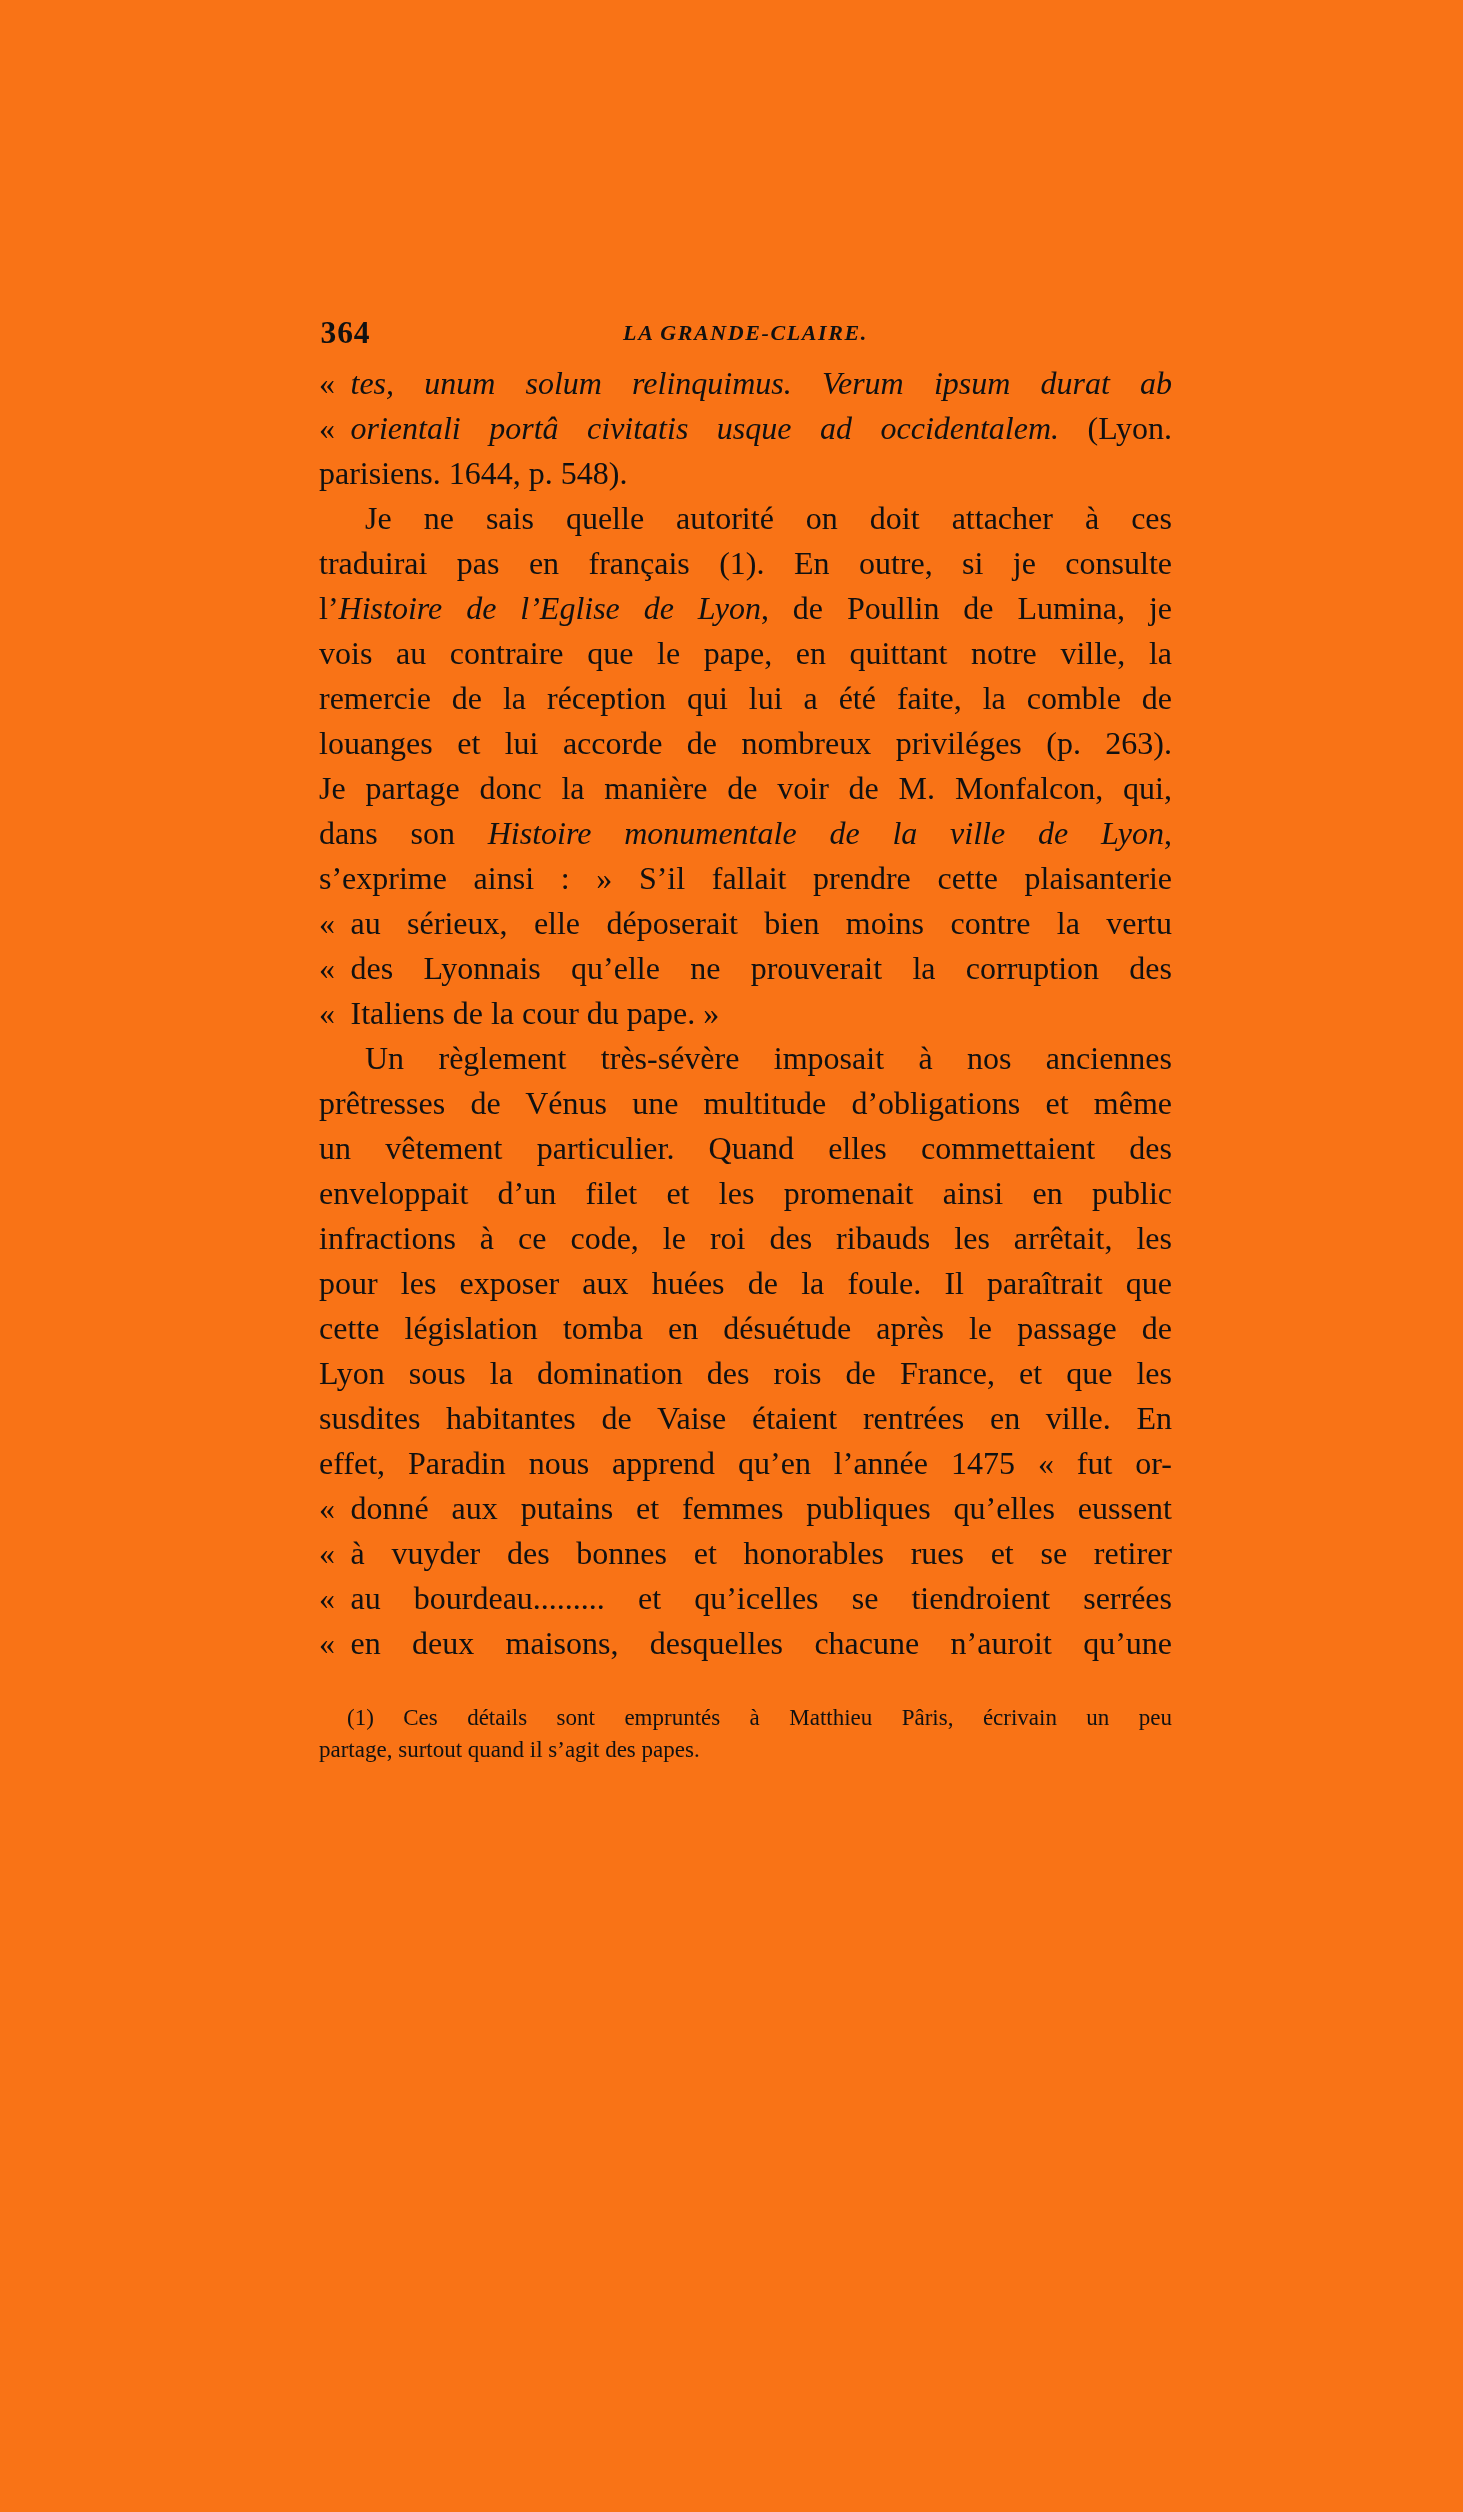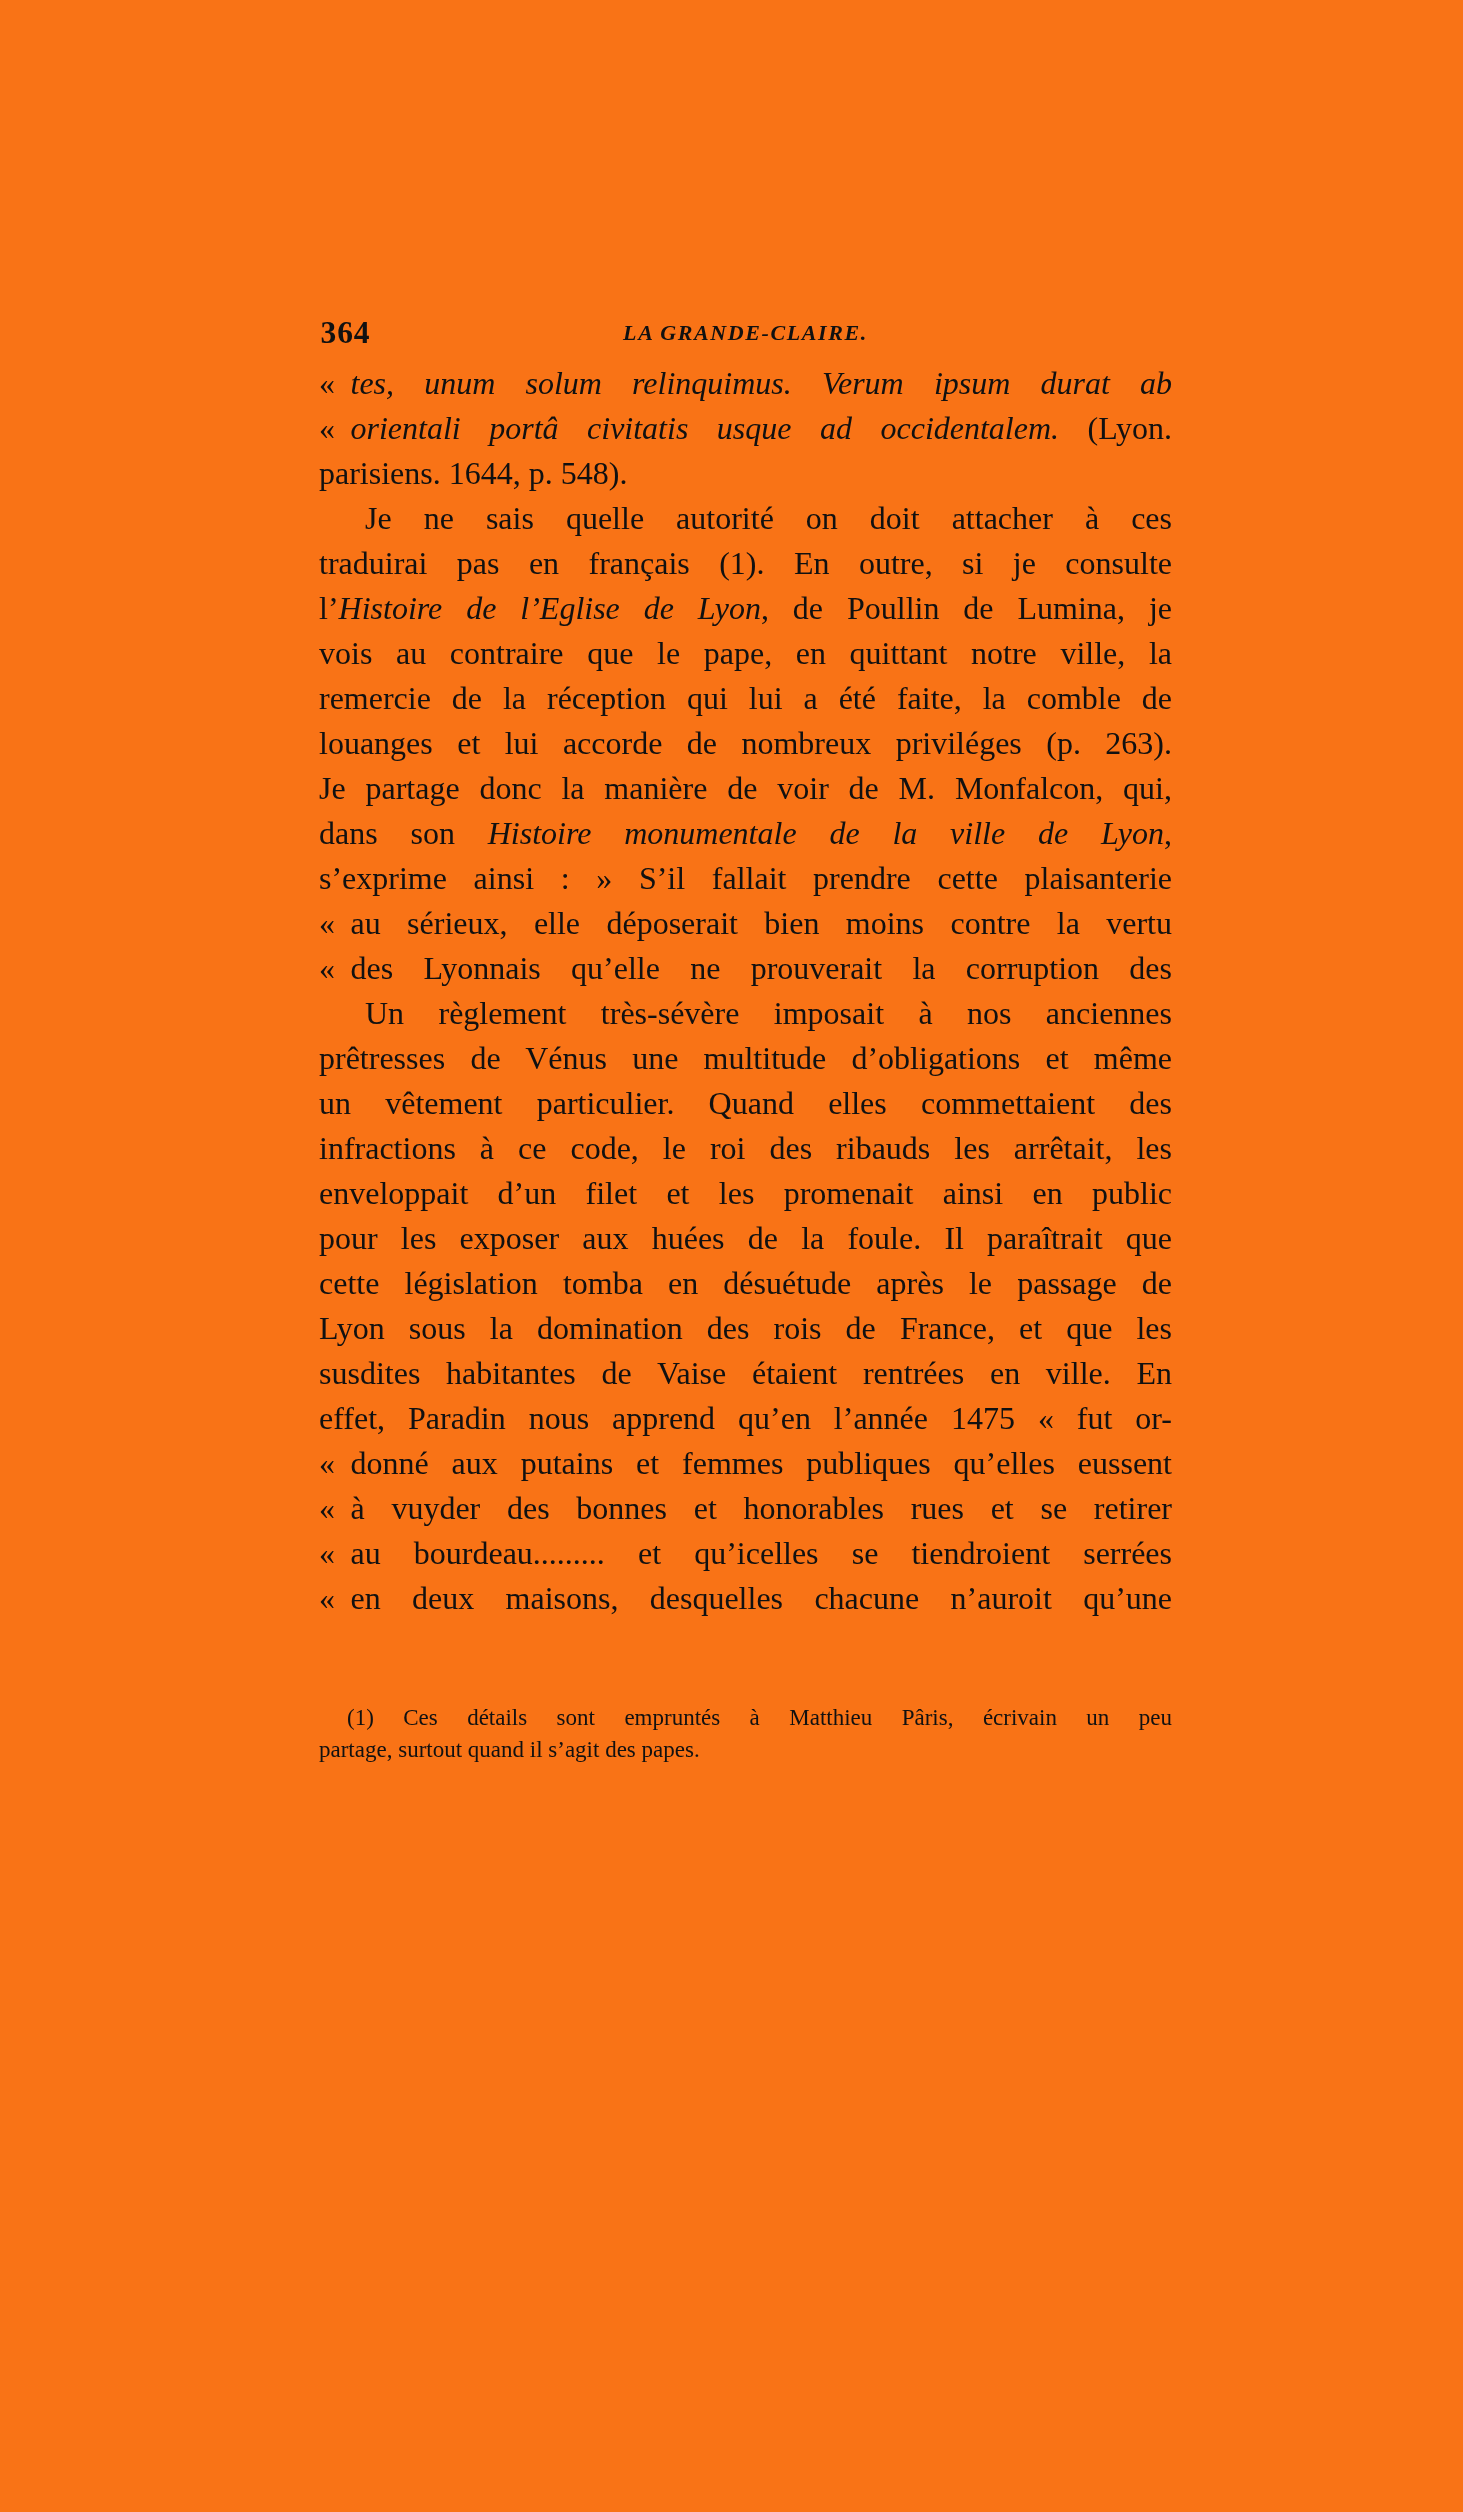--- a/index.html
+++ b/index.html
@@ -40,25 +40,26 @@
       <div class="line"><span>traduirai pas en français (1). En outre, si je consulte</span></div>
       <div class="line"><span>l’</span><i>Histoire de l’Eglise de Lyon</i><span>, de Poullin de Lumina, je</span></div>
       <div class="line"><span>vois au contraire que le pape, en quittant notre ville, la</span></div>
       <div class="line"><span>remercie de la réception qui lui a été faite, la comble de</span></div>
       <div class="line"><span>louanges et lui accorde de nombreux priviléges (p. 263).</span></div>
       <div class="line"><span>Je partage donc la manière de voir de M. Monfalcon, qui,</span></div>
       <div class="line"><span>dans son </span><i>Histoire monumentale de la ville de Lyon</i><span>,</span></div>
       <div class="line"><span>s’exprime ainsi : » S’il fallait prendre cette plaisanterie</span></div>
       <div class="line"><span class="quote-mark">«</span><span>au sérieux, elle déposerait bien moins contre la vertu</span></div>
       <div class="line"><span class="quote-mark">«</span><span>des Lyonnais qu’elle ne prouverait la corruption des</span></div>
+      <div class="line last"><span class="quote-mark">«</span><span>Italiens de la cour du pape. »</span></div>
       <div class="line indent"><span>Un règlement très-sévère imposait à nos anciennes</span></div>
       <div class="line"><span>prêtresses de Vénus une multitude d’obligations et même</span></div>
       <div class="line"><span>un vêtement particulier. Quand elles commettaient des</span></div>
+      <div class="line"><span>enveloppait d’un filet et les promenait ainsi en public</span></div>
       <div class="line"><span>infractions à ce code, le roi des ribauds les arrêtait, les</span></div>
-      <div class="line"><span>enveloppait d’un filet et les promenait ainsi en public</span></div>
       <div class="line"><span>pour les exposer aux huées de la foule. Il paraîtrait que</span></div>
       <div class="line"><span>cette législation tomba en désuétude après le passage de</span></div>
       <div class="line"><span>Lyon sous la domination des rois de France, et que les</span></div>
       <div class="line"><span>susdites habitantes de Vaise étaient rentrées en ville. En</span></div>
       <div class="line"><span>effet, Paradin nous apprend qu’en l’année 1475 « fut or-</span></div>
       <div class="line"><span class="quote-mark">«</span><span>donné aux putains et femmes publiques qu’elles eussent</span></div>
       <div class="line"><span class="quote-mark">«</span><span>à vuyder des bonnes et honorables rues et se retirer</span></div>
       <div class="line"><span class="quote-mark">«</span><span>au bourdeau......... et qu’icelles se tiendroient serrées</span></div>
       <div class="line"><span class="quote-mark">«</span><span>en deux maisons, desquelles chacune n’auroit qu’une</span></div>
     </div>

